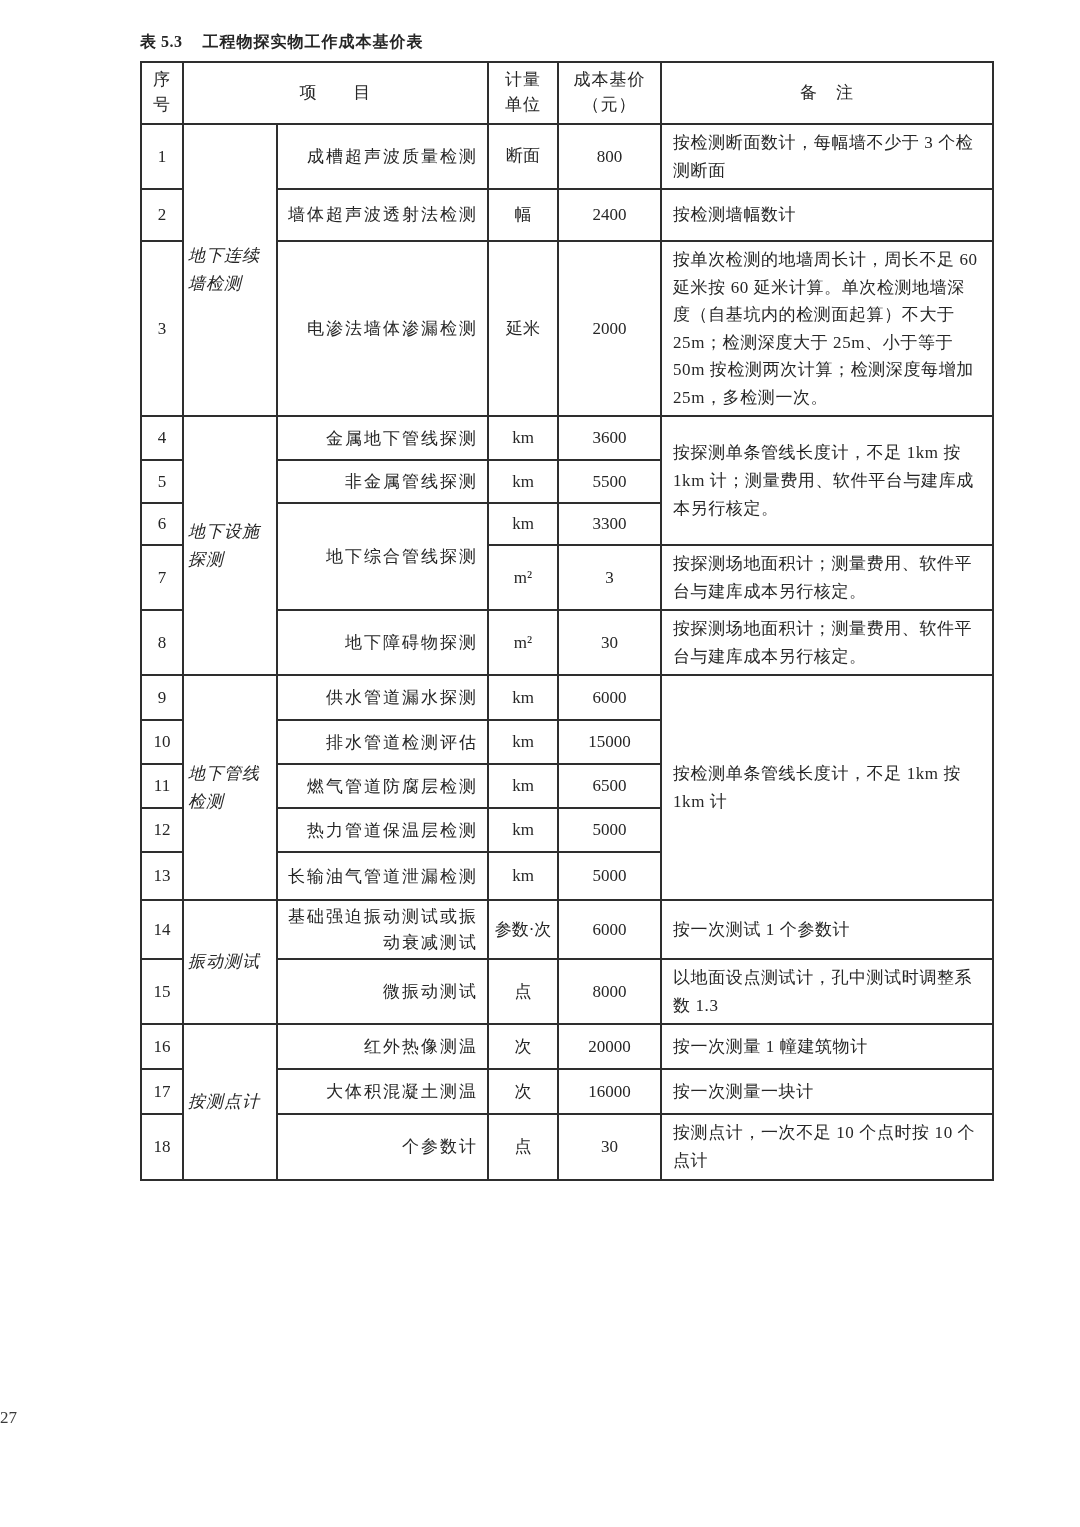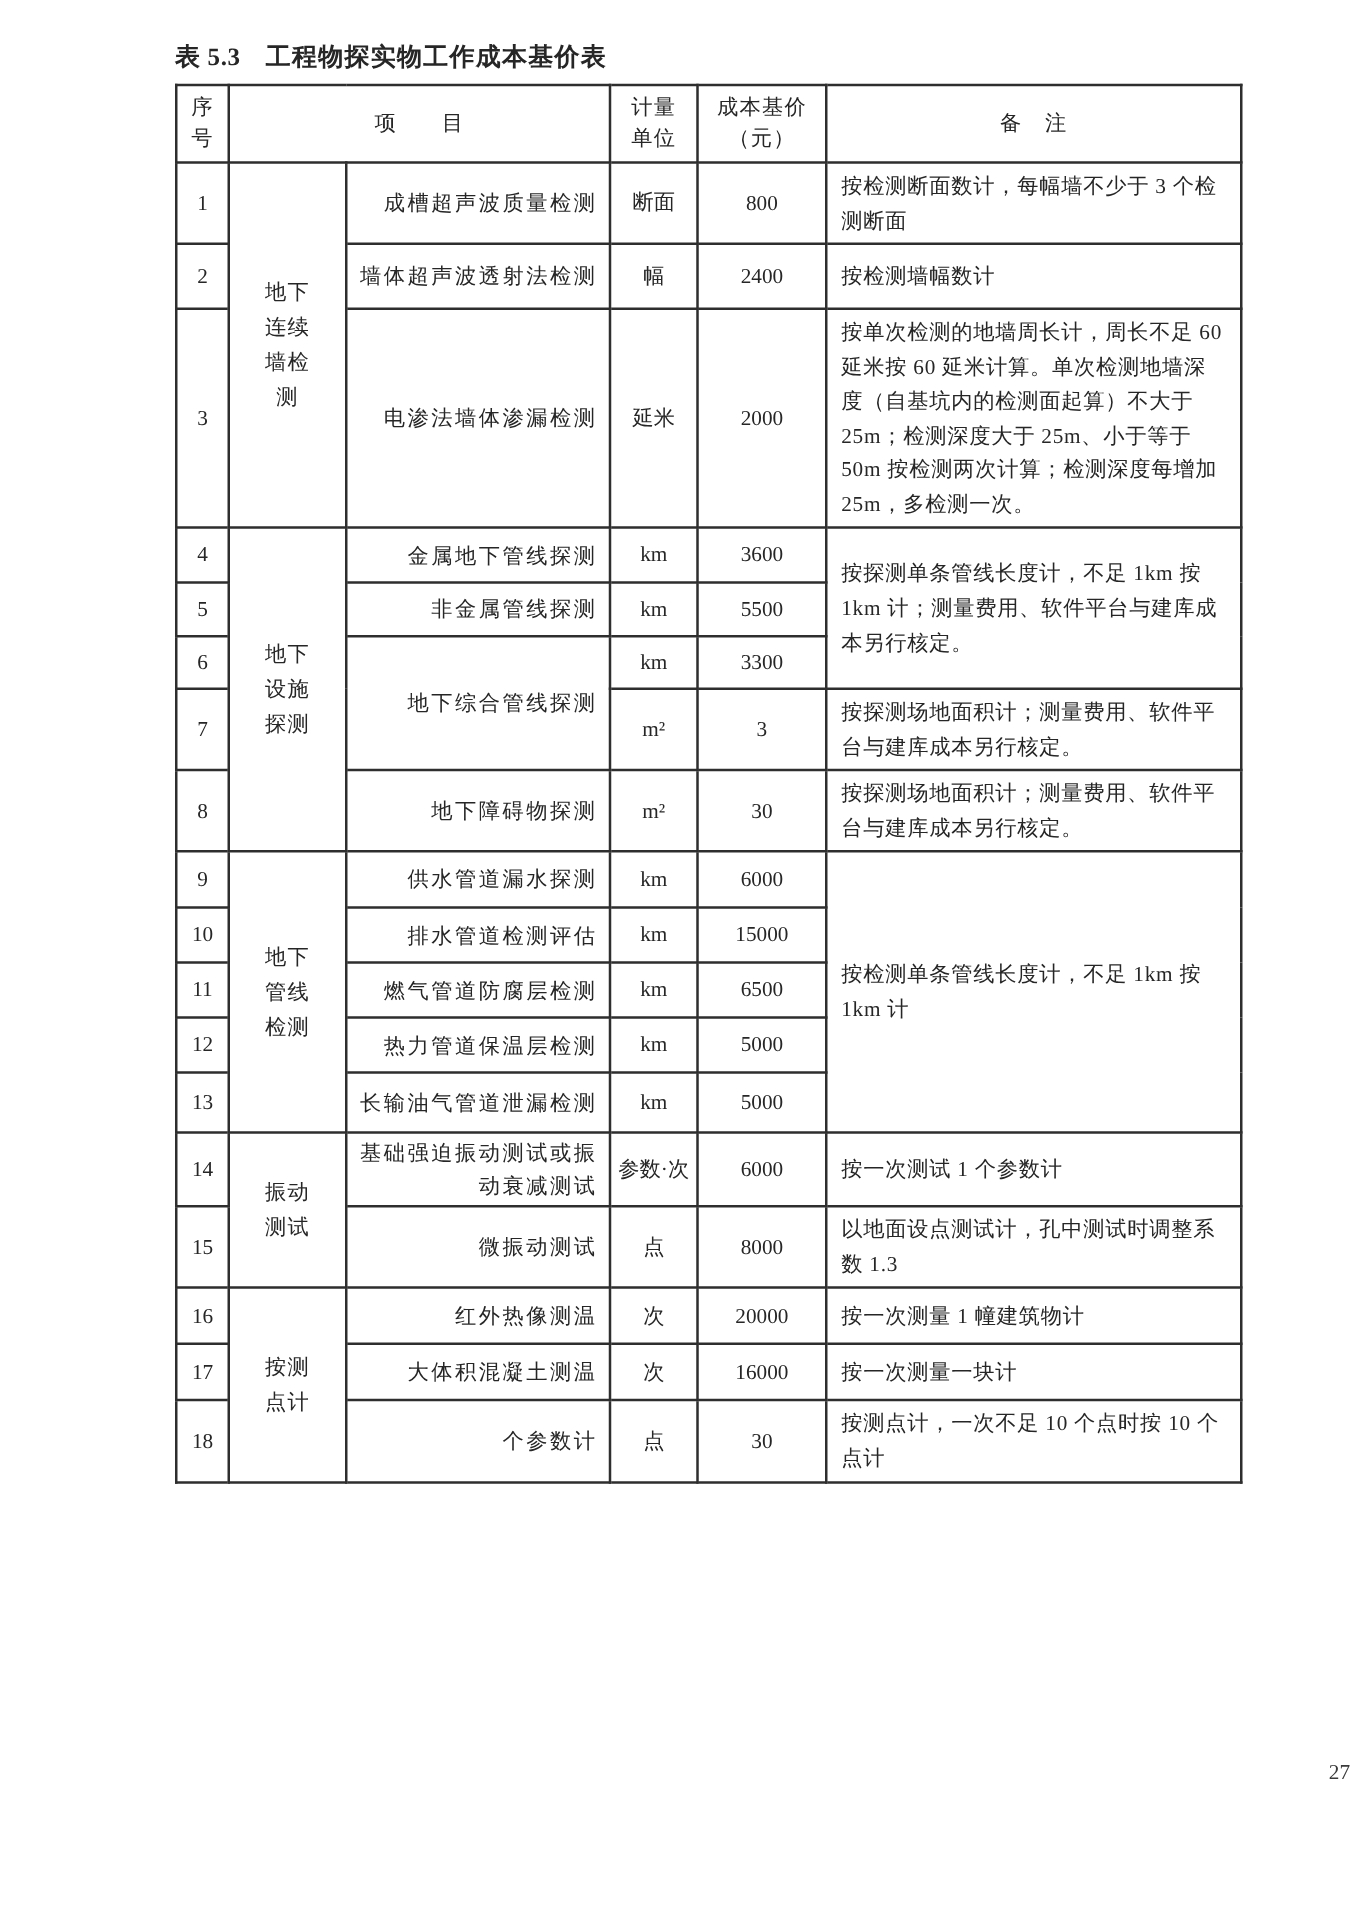--- a/index.html
+++ b/index.html
@@ -17,21 +17,21 @@
   .section-heading {
     margin-top: 150px;
     font-size: 22px;
     font-weight: bold;
     letter-spacing: 1px;
   }
   .section-heading .sec-num { margin-right: 12px; letter-spacing: 0; }
 
   .table-caption {
     margin-top: 32px;
-    font-size: 20px;
+    font-size: 16px;
     font-weight: bold;
     letter-spacing: 1px;
   }
   .table-caption .cap-label { margin-right: 20px; letter-spacing: 0.5px; }
 
   table.cost-table {
     border-collapse: collapse;
     table-layout: fixed;
     width: 852px;
     margin-top: 8px;
@@ -44,30 +44,30 @@
     overflow: hidden;
   }
   .cost-table th {
     text-align: center;
     white-space: pre-line;
     line-height: 1.45;
     padding: 4px 2px;
     letter-spacing: 1px;
   }
   td.no-cell    { text-align: center; padding: 2px; }
-  td.group-cell { text-align: center; padding: 2px 20px; line-height: 1.65; letter-spacing: 1px; }
+  td.group-cell { text-align: left; padding: 2px 4px; line-height: 1.65; letter-spacing: 1px; font-style: italic; }
   td.item-cell  { text-align: right; padding: 3px 9px; line-height: 1.5; letter-spacing: 2px; }
   td.unit-cell  { text-align: center; padding: 2px 1px; line-height: 1.3; }
   td.price-cell { text-align: center; padding: 4px; }
   td.remark-cell{ text-align: left; padding: 4px 10px 4px 11px; line-height: 1.62; letter-spacing: 0.6px; }
 
   .page-number {
     position: absolute;
     top: 1408px; left: 0; width: 1080px;
-    text-align: right;
+    text-align: left;
     font-size: 17px;
     color: #3a3a3a;
   }
 </style>
 </head>
 <body>
 
 <div class="content">
 
 

